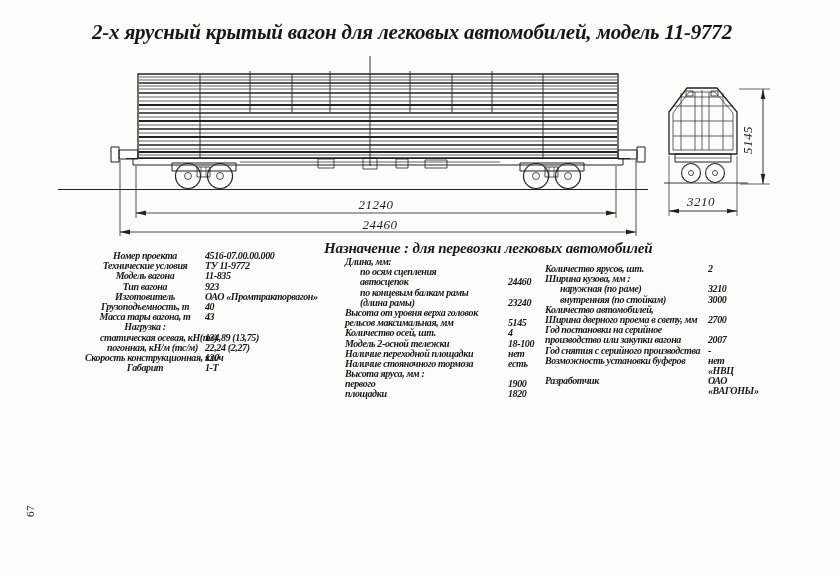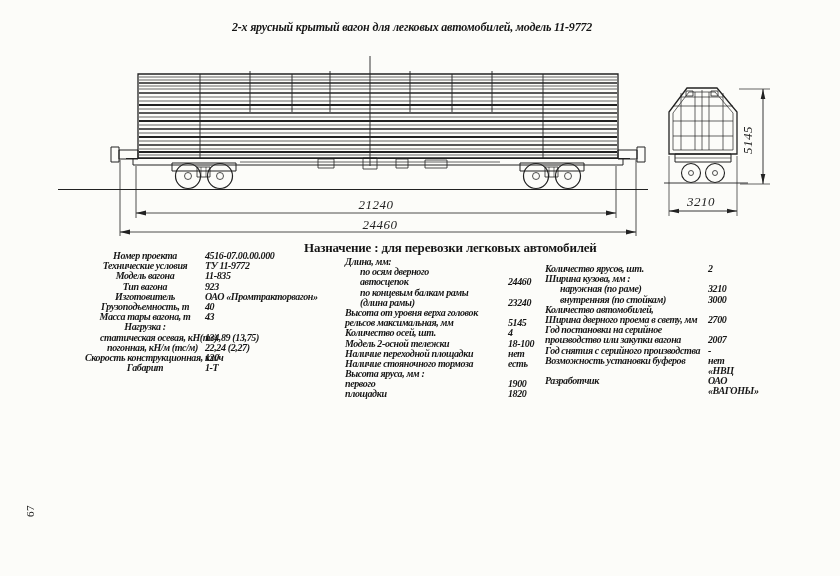--- a/index.html
+++ b/index.html
@@ -2,25 +2,25 @@
 <html><head>
 <meta charset="utf-8">
 <style>
   html,body{margin:0;padding:0;background:#e8e8e4;}
   .page{
     position:relative;width:840px;height:576px;background:#fcfcf9;
     font-family:"Liberation Serif", serif;color:#161616;overflow:hidden;
   }
   .title{
     position:absolute;left:0;right:16px;top:20px;text-align:center;
-    font-size:12px;font-weight:bold;font-style:italic;letter-spacing:-0.2px;
+    font-size:21px;font-weight:bold;font-style:italic;letter-spacing:-0.2px;
   }
   .purpose{
-    position:absolute;left:304px;top:240px;
-    font-size:13px;font-weight:bold;letter-spacing:-0.2px;white-space:nowrap;
+    position:absolute;left:324px;top:240px;
+    font-size:15px;font-weight:bold;font-style:italic;letter-spacing:-0.2px;white-space:nowrap;
   }
   .spec-col{position:absolute;font-size:10px;font-weight:bold;font-style:italic;letter-spacing:-0.38px;}
   .spec-row{display:flex;height:10.2px;white-space:nowrap;align-items:baseline;}
   .spec-row .lbl{flex:none;box-sizing:border-box;overflow:visible;}
   .spec-row .val{flex:none;}
   .spec-row.indent .lbl{padding-left:15px;}
   .col1{left:85px;top:250px;}
   .col1 .lbl{width:120px;text-align:center;}
   .col2{left:345px;top:256px;}
   .col2 .lbl{width:163px;}
@@ -241,21 +241,21 @@
         <span class="lbl">Габарит</span>
         <span class="val">1-Т</span>
       </div>
     </div>
   <div class="spec-col col2">
       <div class="spec-row">
         <span class="lbl">Длина, мм:</span>
         <span class="val"></span>
       </div>
       <div class="spec-row indent">
-        <span class="lbl">по осям дверного</span>
+        <span class="lbl">по осям сцепления</span>
         <span class="val"></span>
       </div>
       <div class="spec-row indent">
         <span class="lbl">автосцепок</span>
         <span class="val">24460</span>
       </div>
       <div class="spec-row indent">
         <span class="lbl">по концевым балкам рамы</span>
         <span class="val"></span>
       </div>

